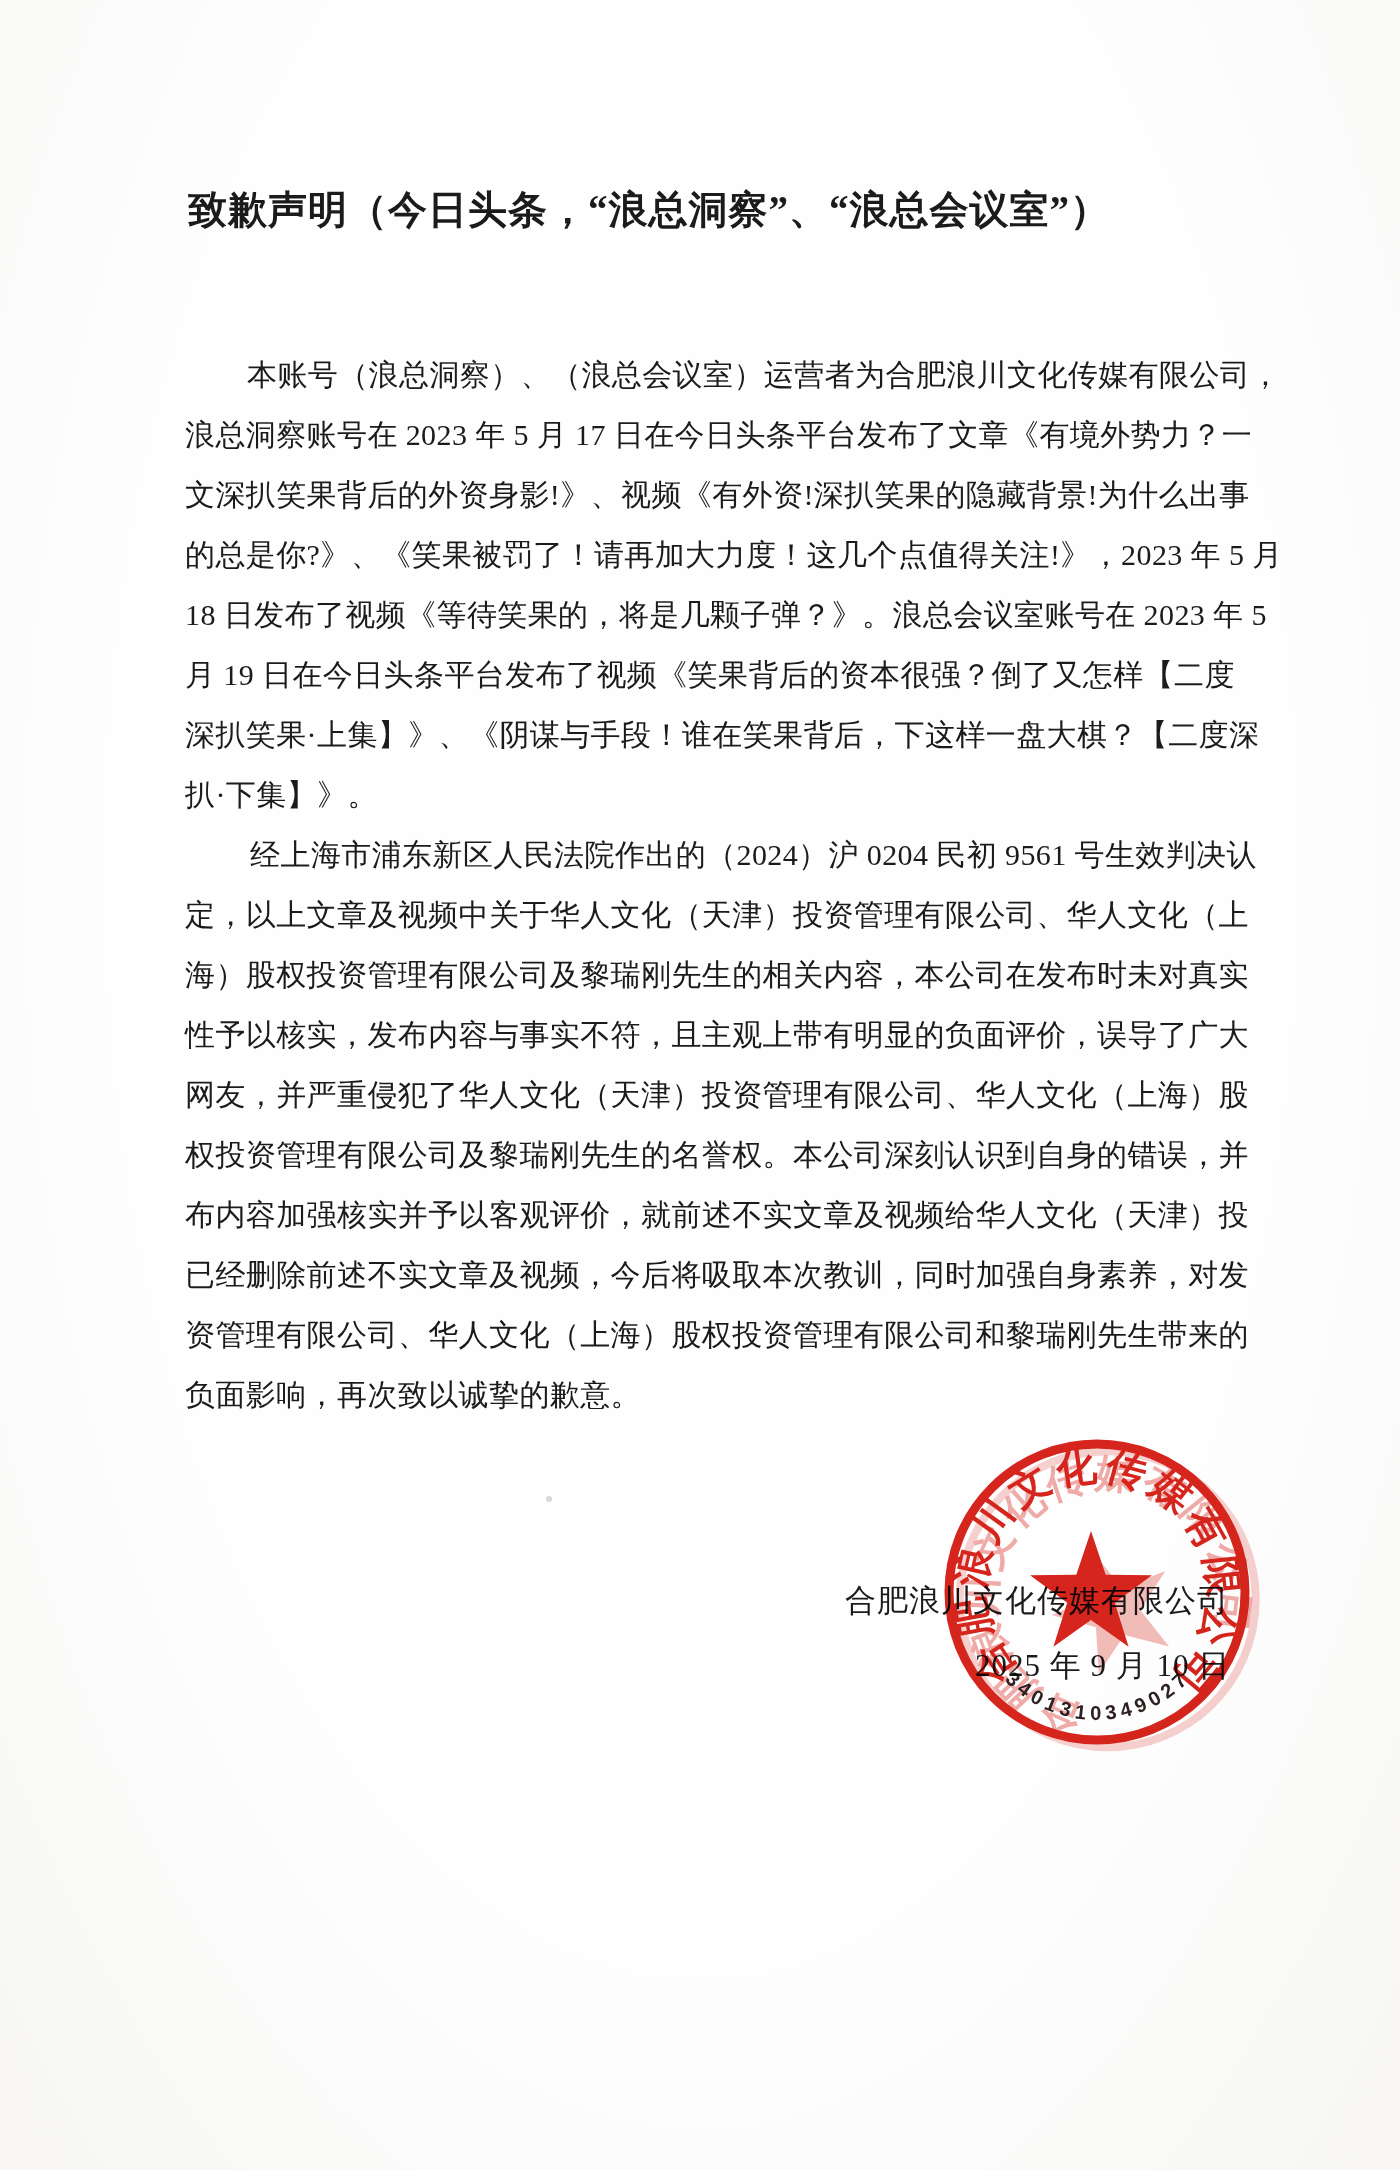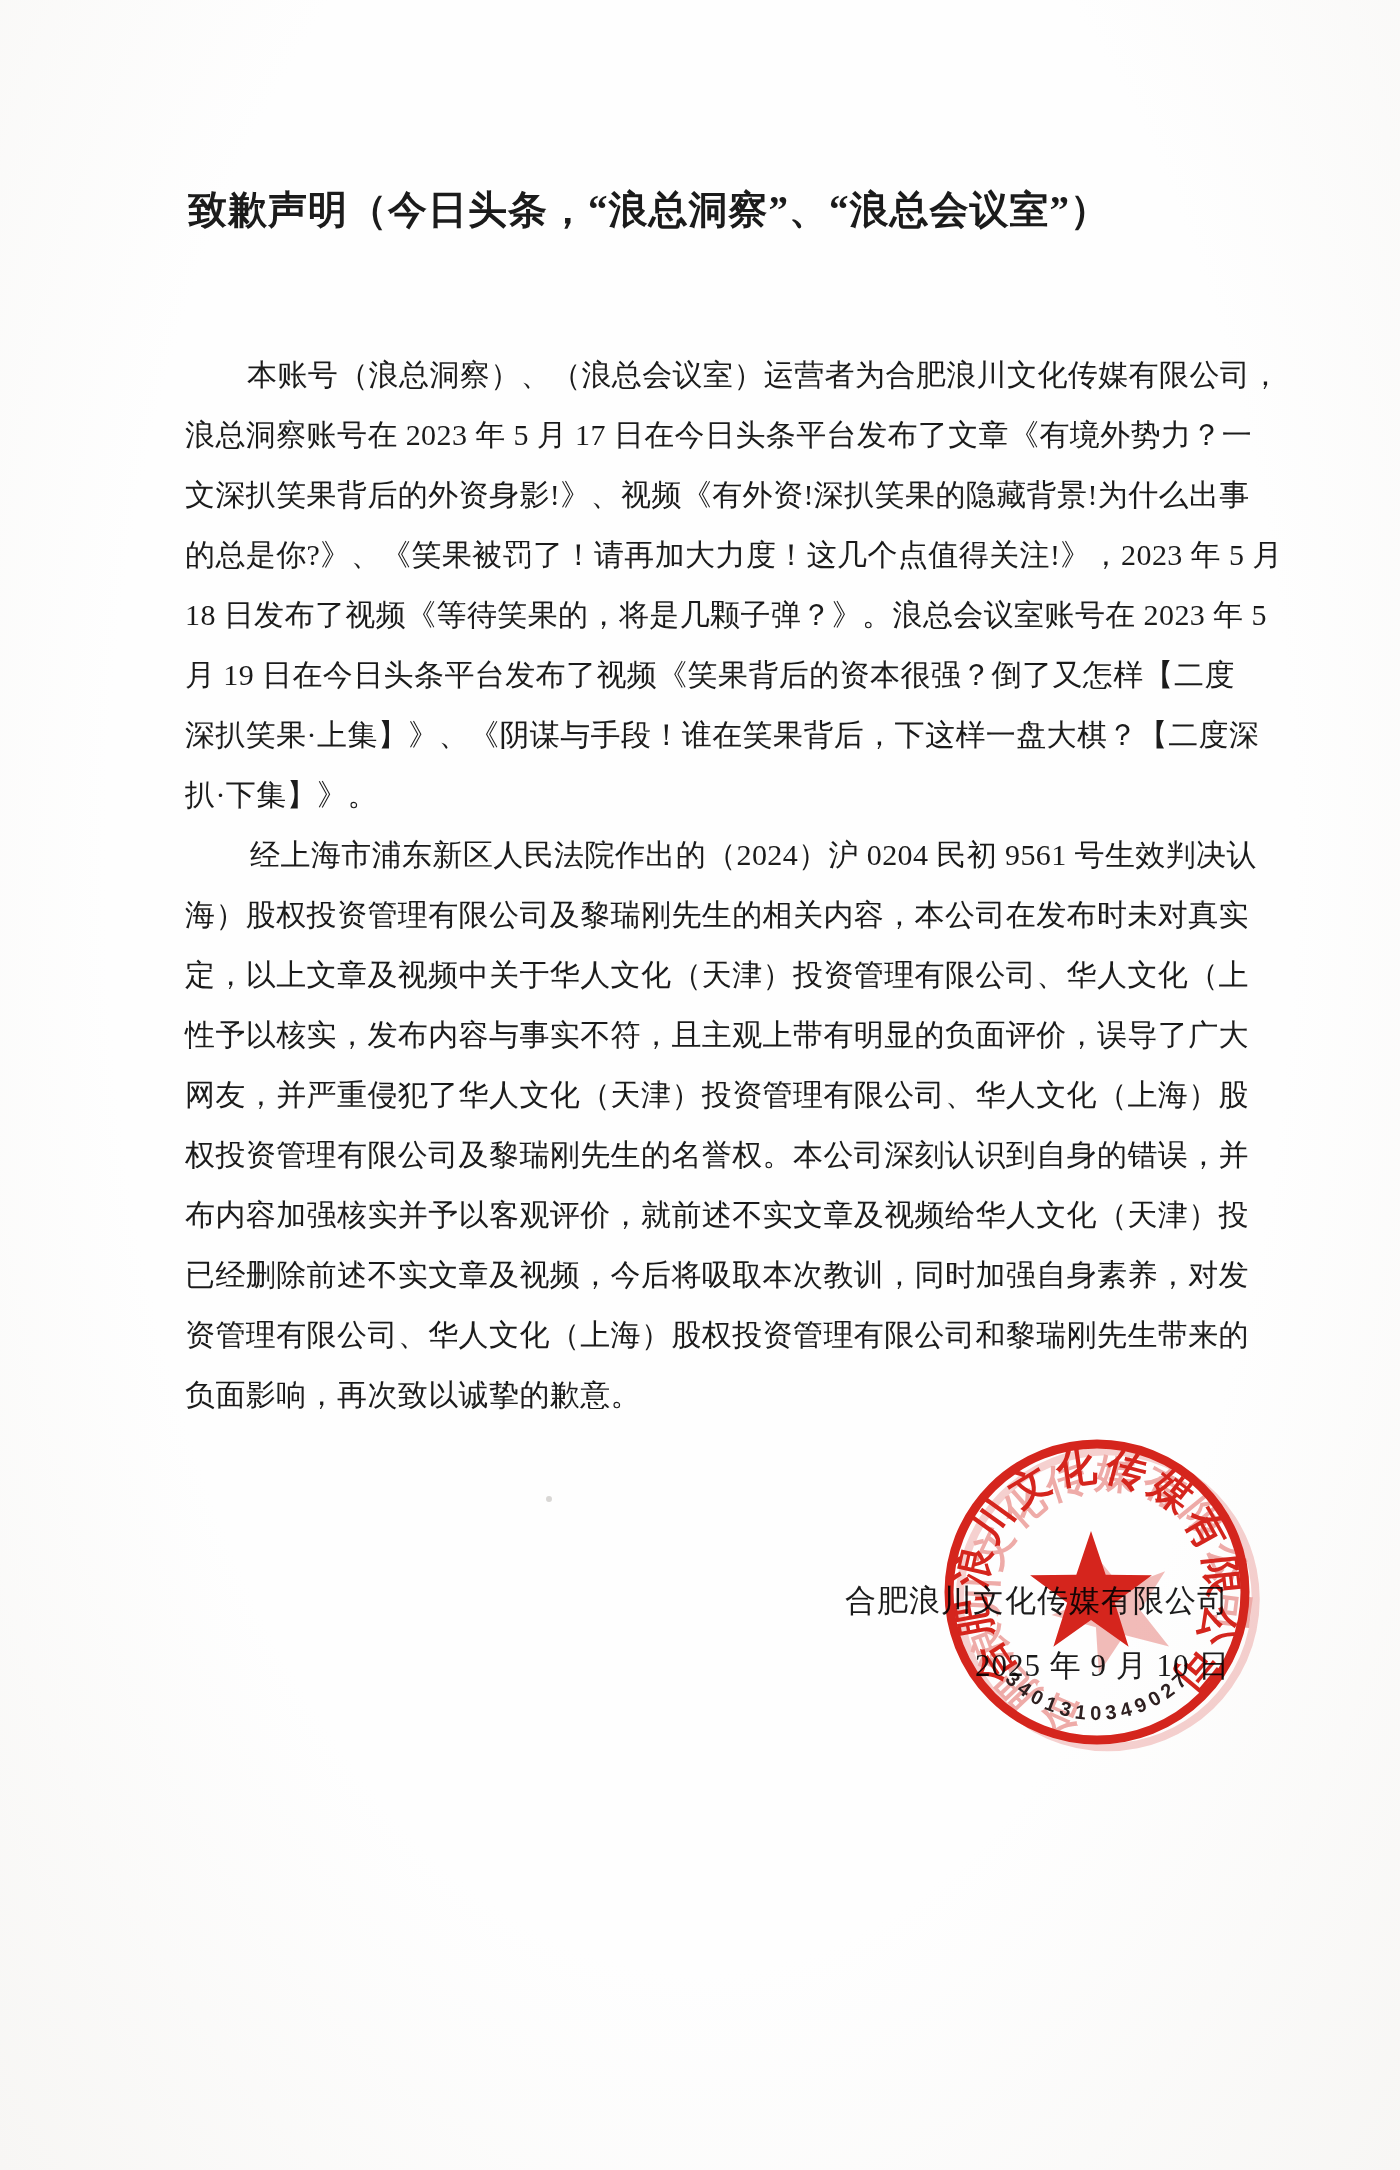--- a/index.html
+++ b/index.html
@@ -63,22 +63,22 @@
   <div class="body-text">
     <div class="body-line indent">本账号（浪总洞察）、（浪总会议室）运营者为合肥浪川文化传媒有限公司，</div>
     <div class="body-line">浪总洞察账号在 2023 年 5 月 17 日在今日头条平台发布了文章《有境外势力？一</div>
     <div class="body-line">文深扒笑果背后的外资身影!》、视频《有外资!深扒笑果的隐藏背景!为什么出事</div>
     <div class="body-line">的总是你?》、《笑果被罚了！请再加大力度！这几个点值得关注!》，2023 年 5 月</div>
     <div class="body-line">18 日发布了视频《等待笑果的，将是几颗子弹？》。浪总会议室账号在 2023 年 5</div>
     <div class="body-line">月 19 日在今日头条平台发布了视频《笑果背后的资本很强？倒了又怎样【二度</div>
     <div class="body-line">深扒笑果·上集】》、《阴谋与手段！谁在笑果背后，下这样一盘大棋？【二度深</div>
     <div class="body-line">扒·下集】》。</div>
     <div class="body-line indent">经上海市浦东新区人民法院作出的（2024）沪 0204 民初 9561 号生效判决认</div>
+    <div class="body-line">定，以上文章及视频中关于华人文化（天津）投资管理有限公司、华人文化（上</div>
     <div class="body-line">海）股权投资管理有限公司及黎瑞刚先生的相关内容，本公司在发布时未对真实</div>
-    <div class="body-line">定，以上文章及视频中关于华人文化（天津）投资管理有限公司、华人文化（上</div>
     <div class="body-line">性予以核实，发布内容与事实不符，且主观上带有明显的负面评价，误导了广大</div>
     <div class="body-line">网友，并严重侵犯了华人文化（天津）投资管理有限公司、华人文化（上海）股</div>
     <div class="body-line">权投资管理有限公司及黎瑞刚先生的名誉权。本公司深刻认识到自身的错误，并</div>
     <div class="body-line">布内容加强核实并予以客观评价，就前述不实文章及视频给华人文化（天津）投</div>
     <div class="body-line">已经删除前述不实文章及视频，今后将吸取本次教训，同时加强自身素养，对发</div>
     <div class="body-line">资管理有限公司、华人文化（上海）股权投资管理有限公司和黎瑞刚先生带来的</div>
     <div class="body-line">负面影响，再次致以诚挚的歉意。</div>
   </div>
 
   <div class="signature-line">合肥浪川文化传媒有限公司</div>

